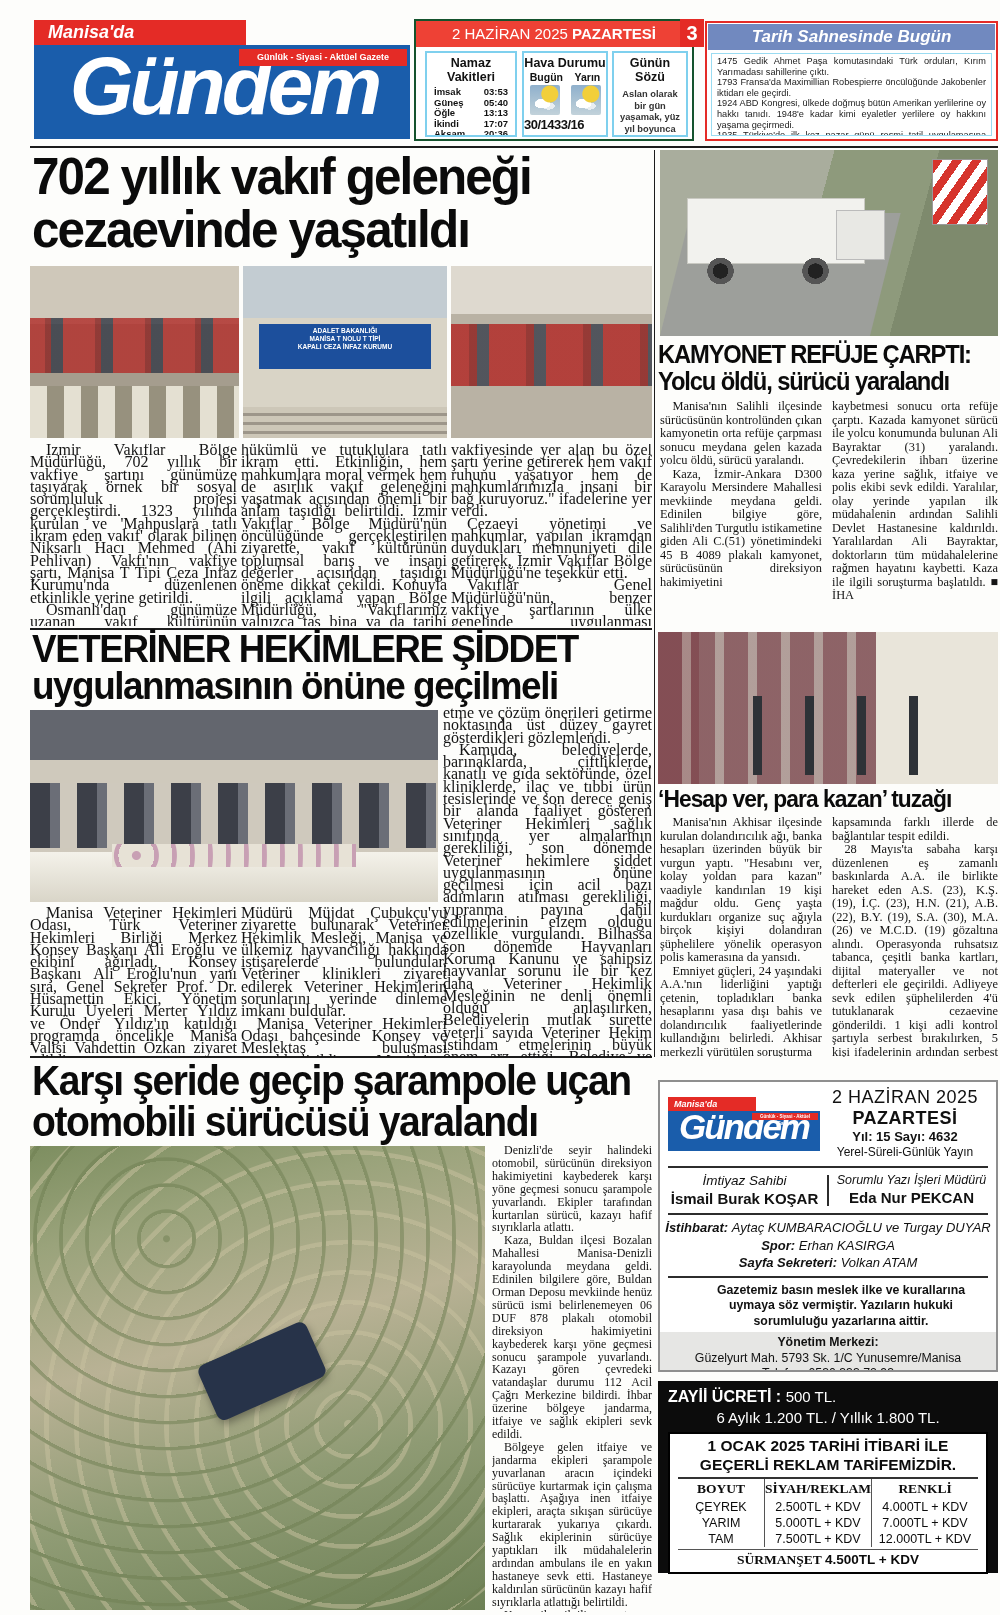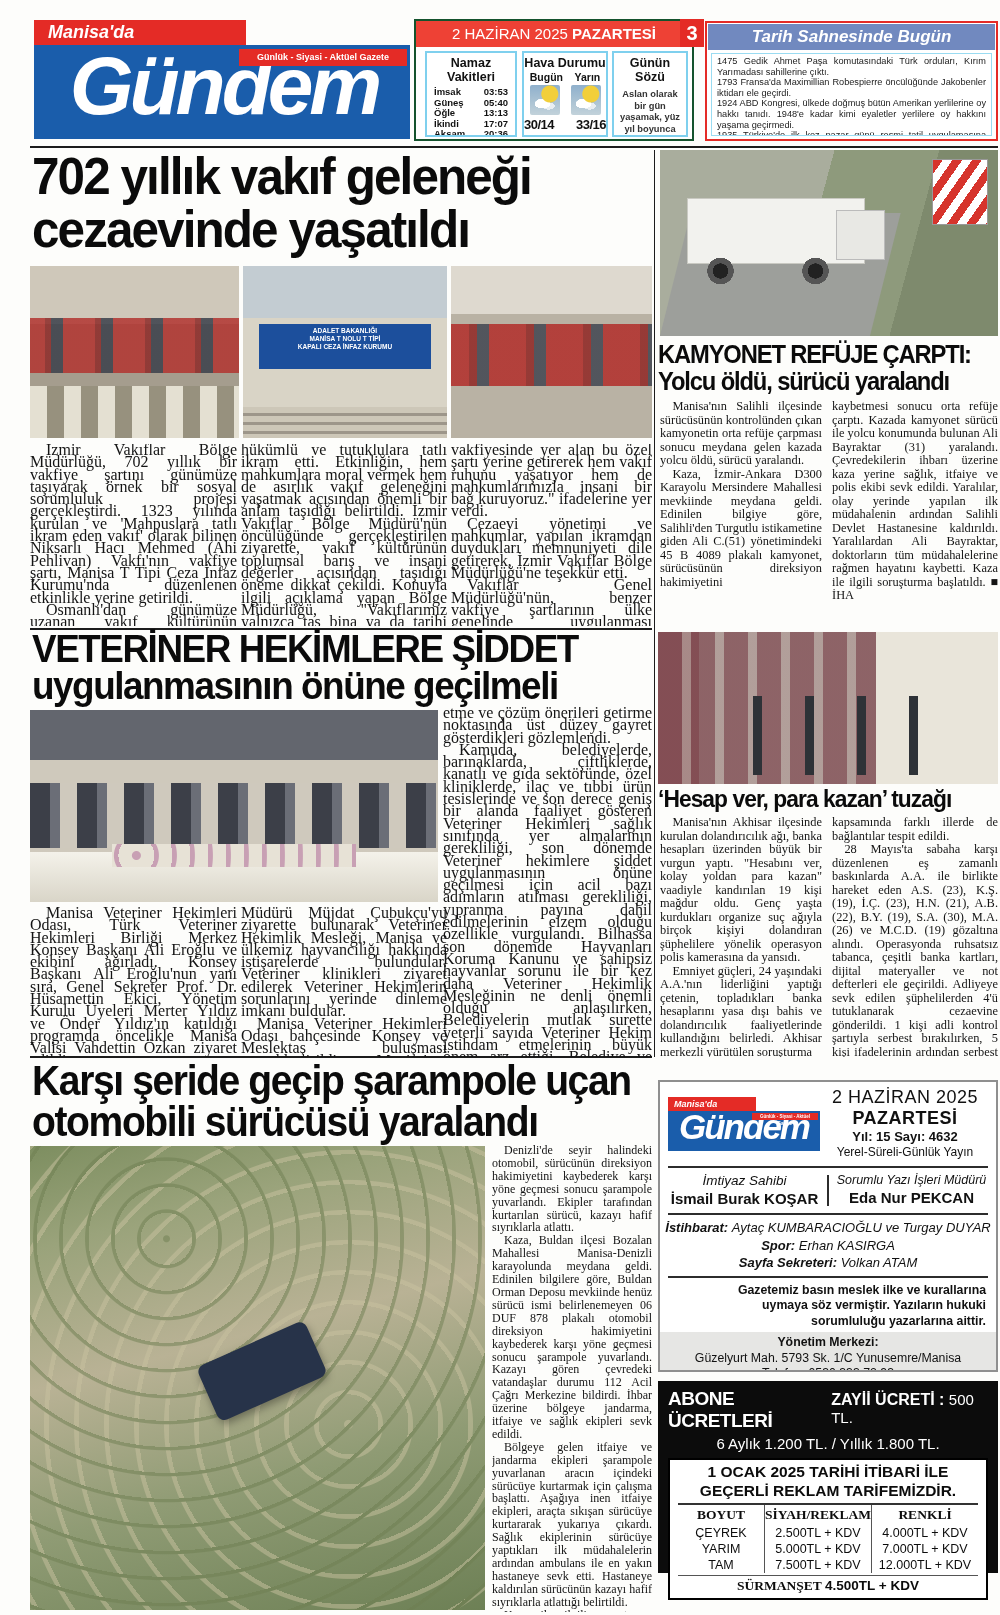--- a/index.html
+++ b/index.html
@@ -26,21 +26,21 @@
   .mini-title{text-align:center;font-weight:800;font-size:12.5px;margin-top:3px;}
   .prayer-rows{margin:3px 7px 0 7px;font-size:9.5px;font-weight:700;}
   .prayer-rows .pr{display:flex;justify-content:space-between;line-height:10.6px;}
   .wcols{display:flex;justify-content:space-around;font-weight:800;font-size:10.5px;margin-top:1px;}
   .wicons{display:flex;justify-content:space-around;margin-top:2px;}
   .wicon{width:30px;height:30px;border-radius:2px;
      background:radial-gradient(circle at 66% 30%,#f2cf3a 0 8px,rgba(242,207,58,0) 9px),
                 radial-gradient(ellipse 13px 8px at 42% 62%,#ffffff 0 60%,rgba(255,255,255,0) 61%),
                 radial-gradient(ellipse 10px 6px at 62% 70%,#e9eef2 0 60%,rgba(255,255,255,0) 61%),
                 linear-gradient(#8fb0cc,#c2d2da);}
-  .wtemps{display:flex;justify-content:space-between;font-size:13px;font-weight:600;margin-top:2px;letter-spacing:-0.5px;}
+  .wtemps{display:flex;justify-content:flex-start;font-size:13px;font-weight:600;margin-top:2px;letter-spacing:-0.5px;}
   .quote-text{font-size:9.3px;font-weight:600;color:#333;text-align:center;margin:5px 6px 0 6px;line-height:11.5px;}
   .tarih{left:705px;top:21px;width:293px;height:120px;border:2px solid #e42b26;box-sizing:border-box;background:#fff;}
   .tarih-head{height:26px;margin:1px;background:#7189bf;color:#fff;font-weight:800;font-style:italic;
               font-size:17px;text-align:center;line-height:26px;}
   .tarih-body{position:absolute;left:4px;right:4px;top:30px;bottom:3px;border:1px solid #9adcf2;
               padding:2px 5px;font-size:9.2px;line-height:10.6px;color:#222;overflow:hidden;}
   .tarih-body .hi{text-align:justify;}
   
   .rule-h{background:#1c1c1c;height:2px;}
   .rule-v{background:#1c1c1c;width:1px;}
@@ -115,21 +115,21 @@
   .imp-date .d4{font-size:12px;margin-top:1px;}
   .imp-hr{border-top:2px solid #2c2c2c;margin:2px 8px;}
   .imp-people{display:flex;padding:3px 6px;}
   .imp-cell{flex:1;text-align:center;line-height:1.2;}
   .imp-cell .lbl{font-style:italic;font-size:13.5px;}
   .imp-cell .val{font-weight:800;font-size:15px;margin-top:1px;}
   .imp-vline{width:2px;background:#2c2c2c;margin:2px 4px;}
   .imp-staff{text-align:center;line-height:1.35;padding:2px 4px;font-size:13px;}
   .imp-staff .lb{font-weight:800;font-style:italic;}
   .imp-staff .vl{font-style:italic;}
-  .imp-pledge{font-weight:800;text-align:right;font-size:12.3px;line-height:1.25;padding:3px 10px;margin-left:26px;}
+  .imp-pledge{font-weight:800;text-align:center;font-size:12.3px;line-height:1.25;padding:3px 10px;margin-left:26px;}
   .imp-gray{background:#e6e6e4;padding:3px 8px 4px 8px;line-height:1.28;font-size:12.3px;}
   .imp-gray .c{text-align:center;}
   .imp-gray .bold{font-weight:800;}
   
   .abone{left:658px;top:1381px;width:340px;height:192px;background:#0c0c0c;color:#fff;box-sizing:border-box;padding:7px 10px;}
   .ab-row1{display:flex;justify-content:space-between;align-items:baseline;}
   .ab-title{font-weight:800;font-size:19px;letter-spacing:-0.5px;}
   .ab-zayii .zl{font-weight:800;font-size:16px;} .ab-zayii .zv{font-size:15px;}
   .ab-row2{text-align:center;font-size:15px;margin-top:3px;}
   .ad-box{background:#fff;color:#0c0c0c;border:2px solid #000;margin-top:6px;padding:3px 8px 4px 8px;}
@@ -335,21 +335,20 @@
     <div class="imp-gray">
       <div class="c bold">Yönetim Merkezi:</div>
       <div class="c">Güzelyurt Mah. 5793 Sk. 1/C Yunusemre/Manisa</div>
       <div class="c">Telefon: 0530 333 72 93</div>
 
     </div>
   </div>
 
   <div class="abs abone">
     <div class="ab-row1">
-      <span class="ab-title">ABONE ÜCRETLERİ</span>
       <span class="ab-zayii"><span class="zl">ZAYİİ ÜCRETİ :</span> <span class="zv">500 TL.</span></span>
     </div>
     <div class="ab-row2">6 Aylık 1.200 TL.   /   Yıllık 1.800 TL.</div>
     <div class="ad-box">
       <div class="ad-title">1 OCAK 2025 TARİHİ İTİBARİ İLE
 GEÇERLİ REKLAM TARİFEMİZDİR.</div>
       <div class="ad-table">
         <div class="ad-th">BOYUT</div>
         <div class="ad-th ad-c2">SİYAH/REKLAM</div>
         <div class="ad-th">RENKLİ</div>

